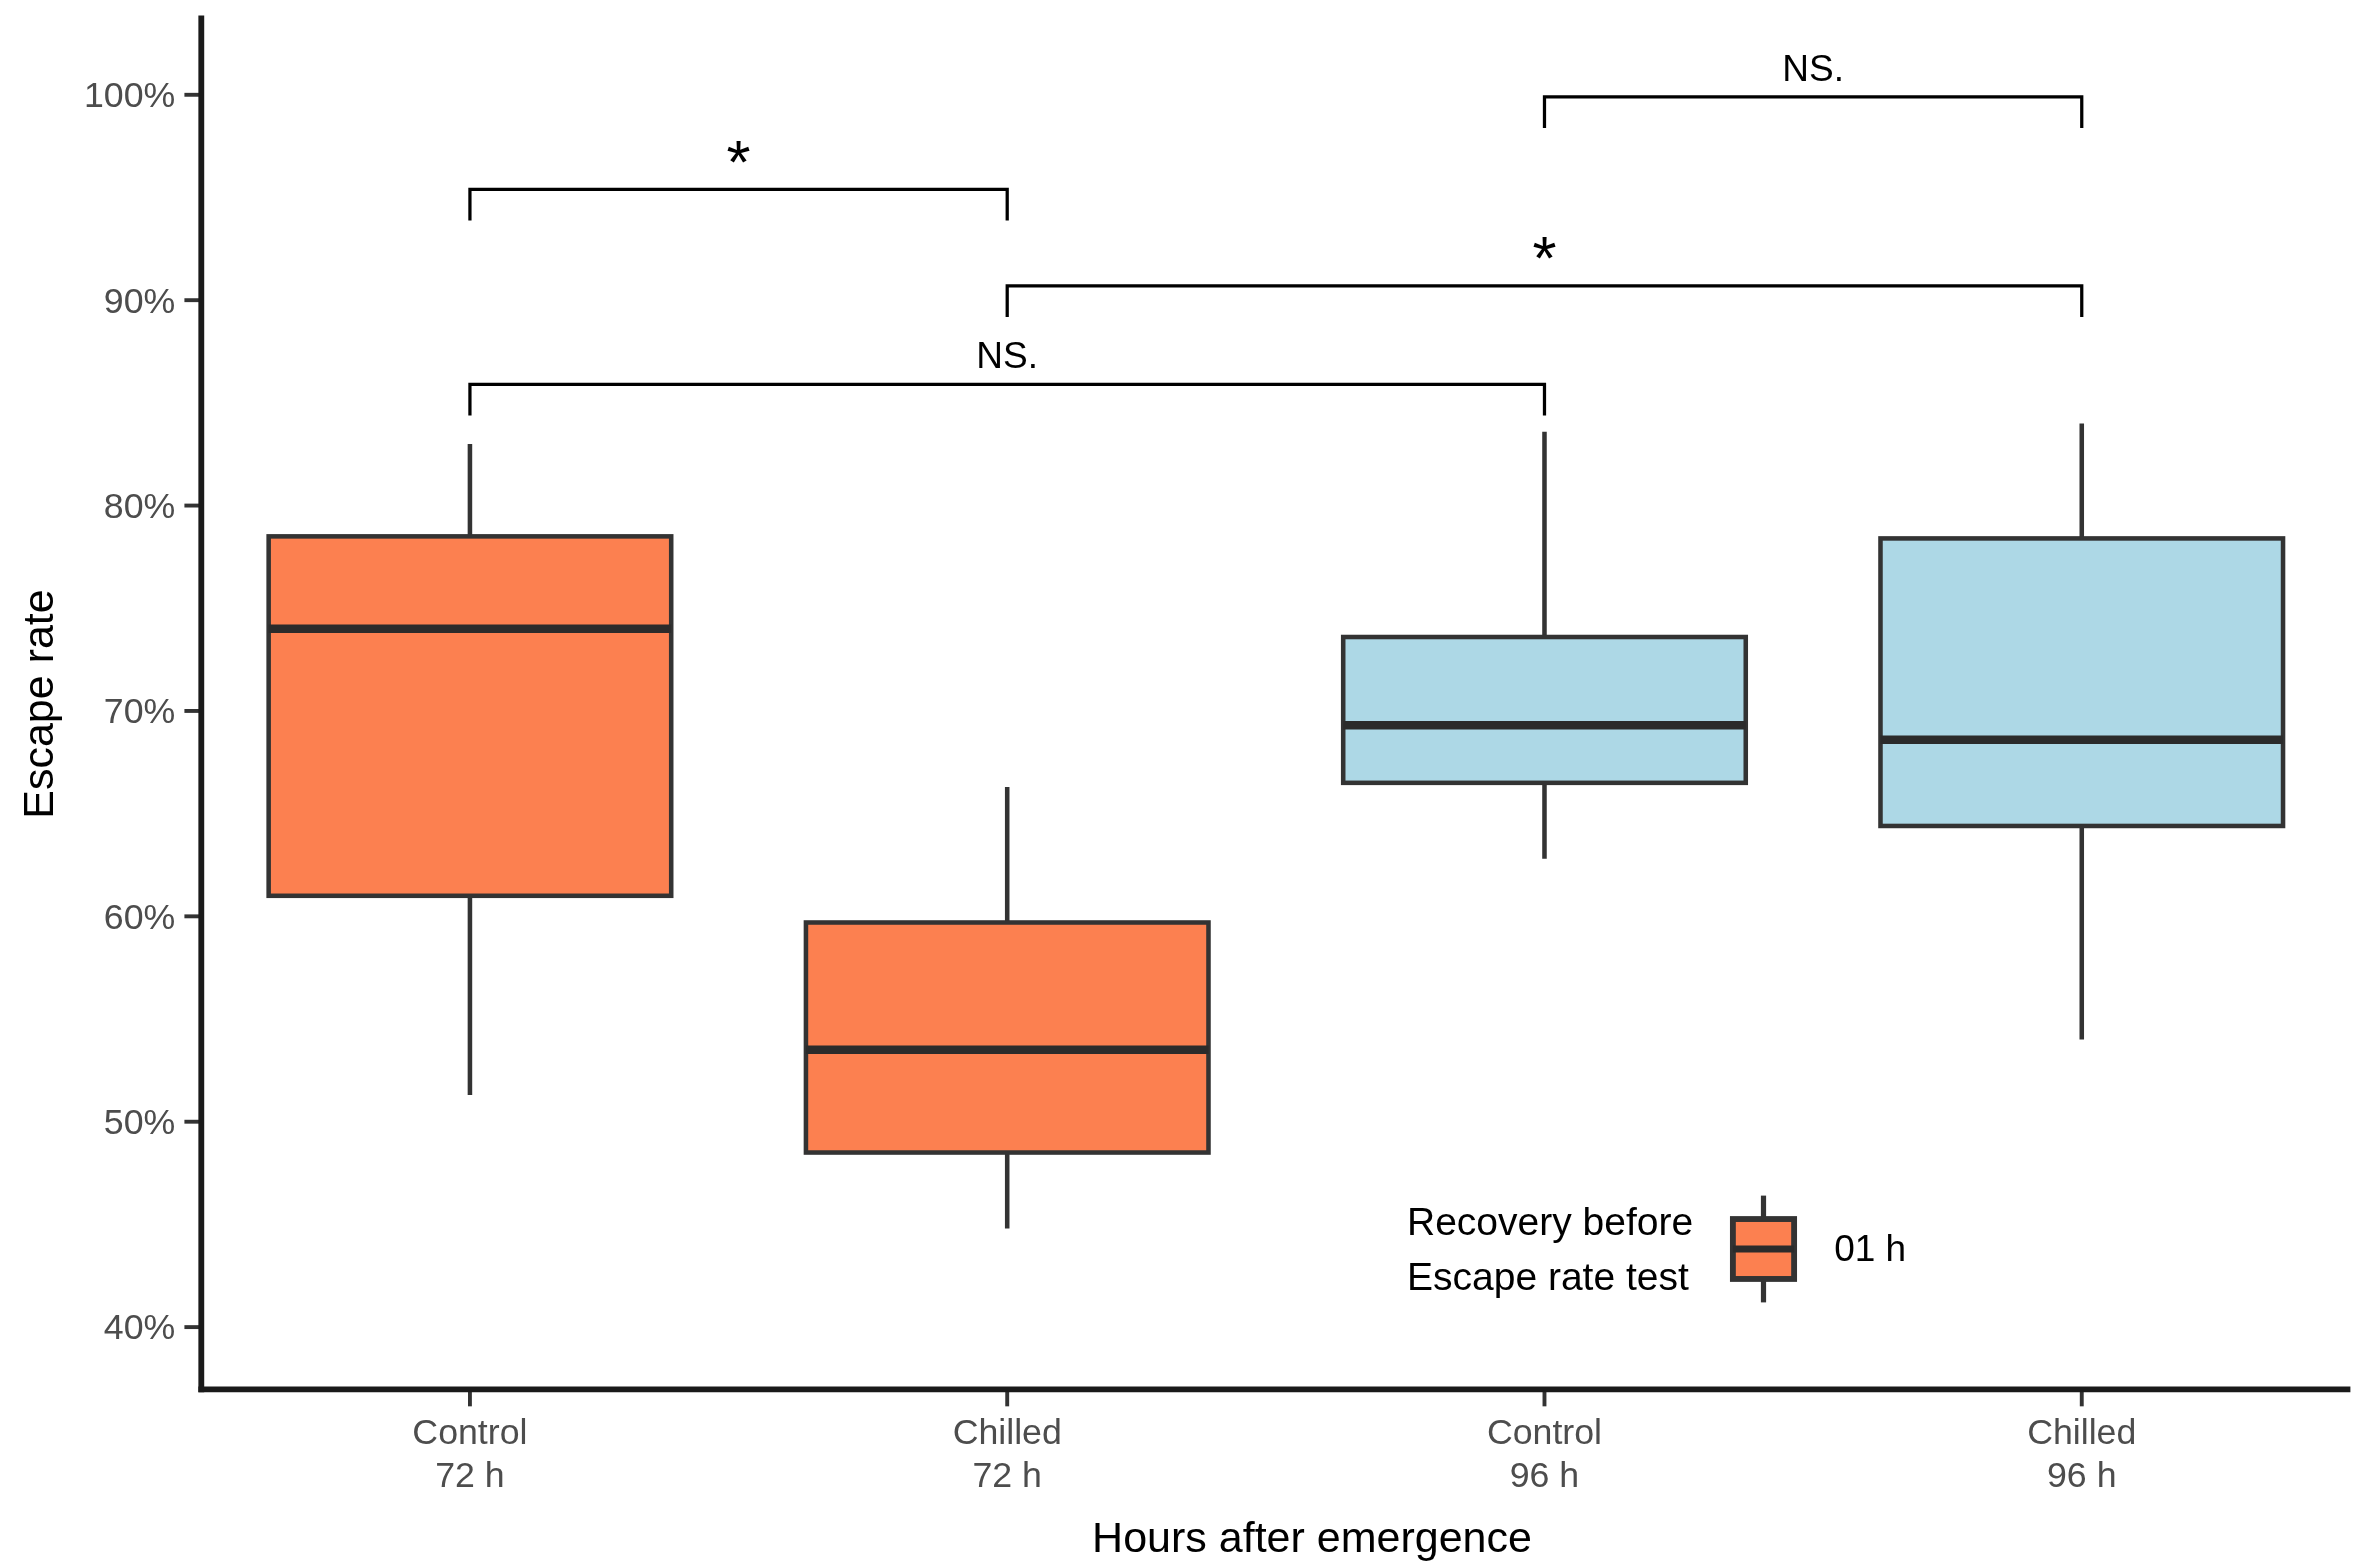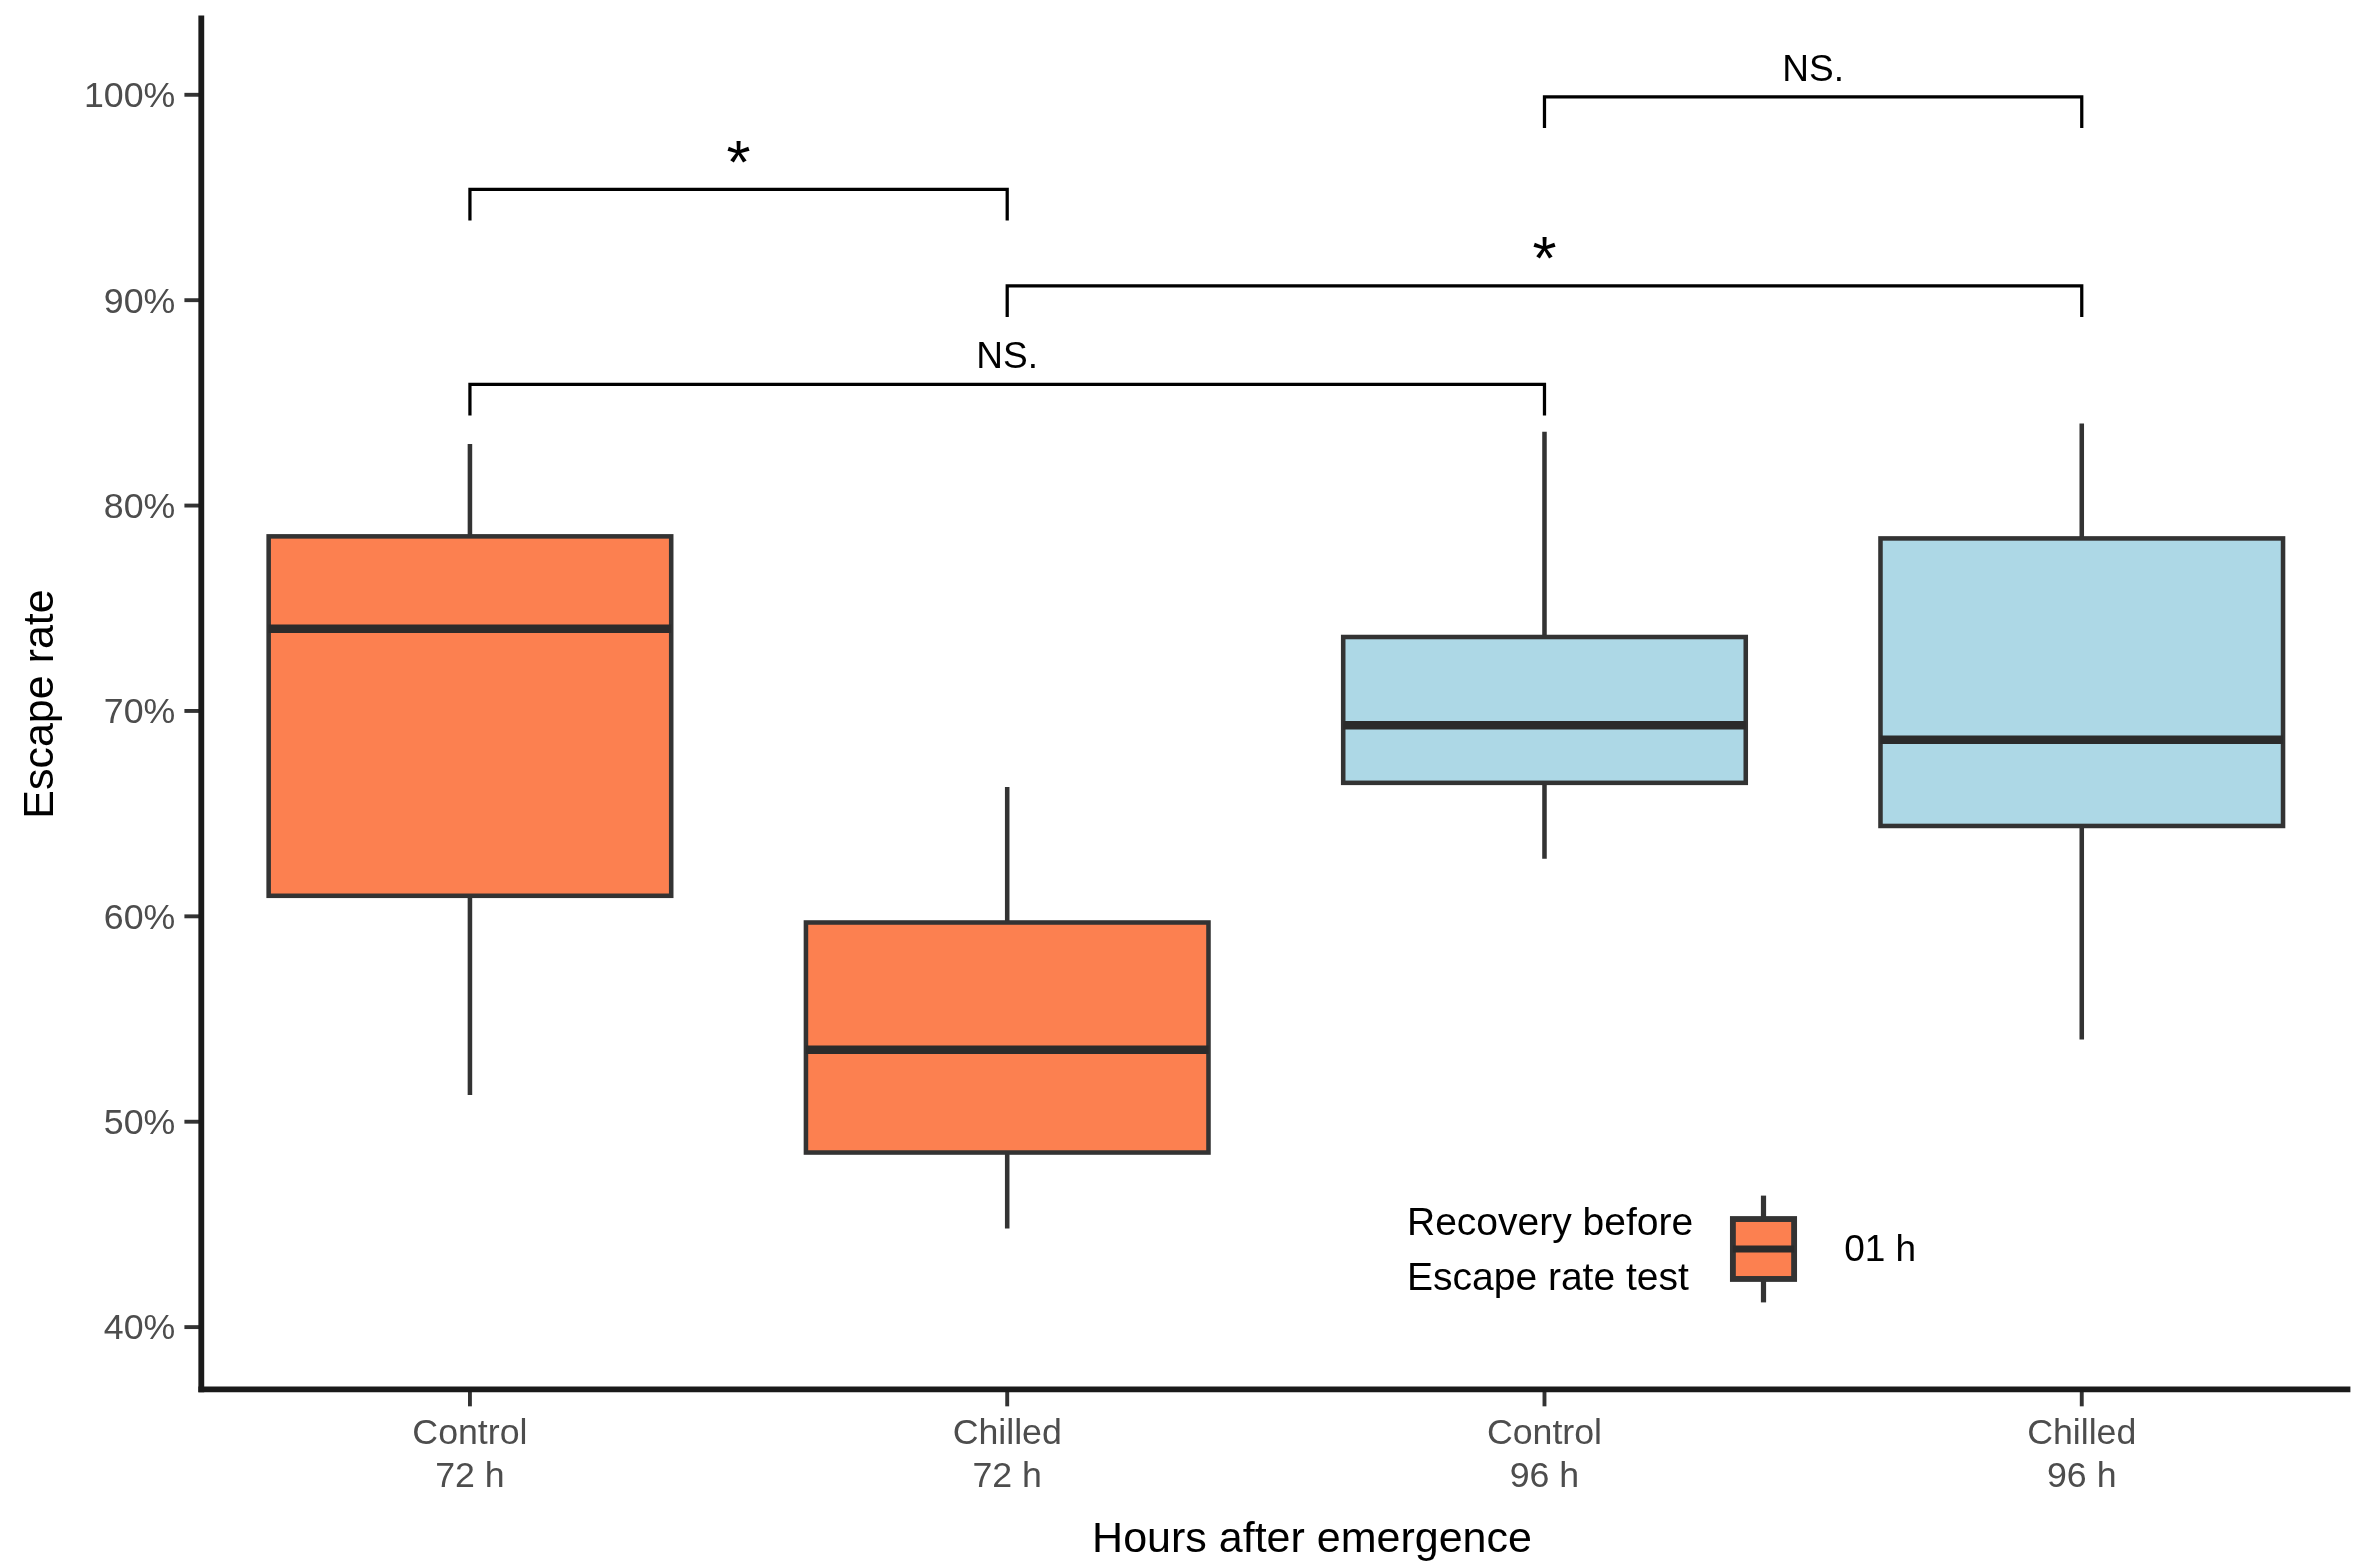--- a/index.html
+++ b/index.html
@@ -23,21 +23,21 @@
     font-size:43px;color:#000000;white-space:nowrap;font-weight:400;margin-left:36px;
   }
   .legend{
     position:absolute;left:1407px;top:1193px;
     display:flex;flex-direction:row;align-items:center;
     gap:34px;
   }
   .legend-title{
     font-size:39px;line-height:1.42;color:#000000;white-space:nowrap;
   }
-  .legend-item{display:flex;align-items:center;gap:44px;}
+  .legend-item{display:flex;align-items:center;gap:34px;}
   .legend-key{display:inline-block;width:73px;height:112px;}
   .legend-label{font-size:37px;color:#000000;white-space:nowrap;}
 </style>
 </head>
 <body>
 
 <div class="figure">
 
   <svg id="chart-svg" viewBox="0 0 3644 2415">
       <line x1="284" y1="2043.98" x2="310" y2="2043.98" stroke="#333333" stroke-width="6"></line>

